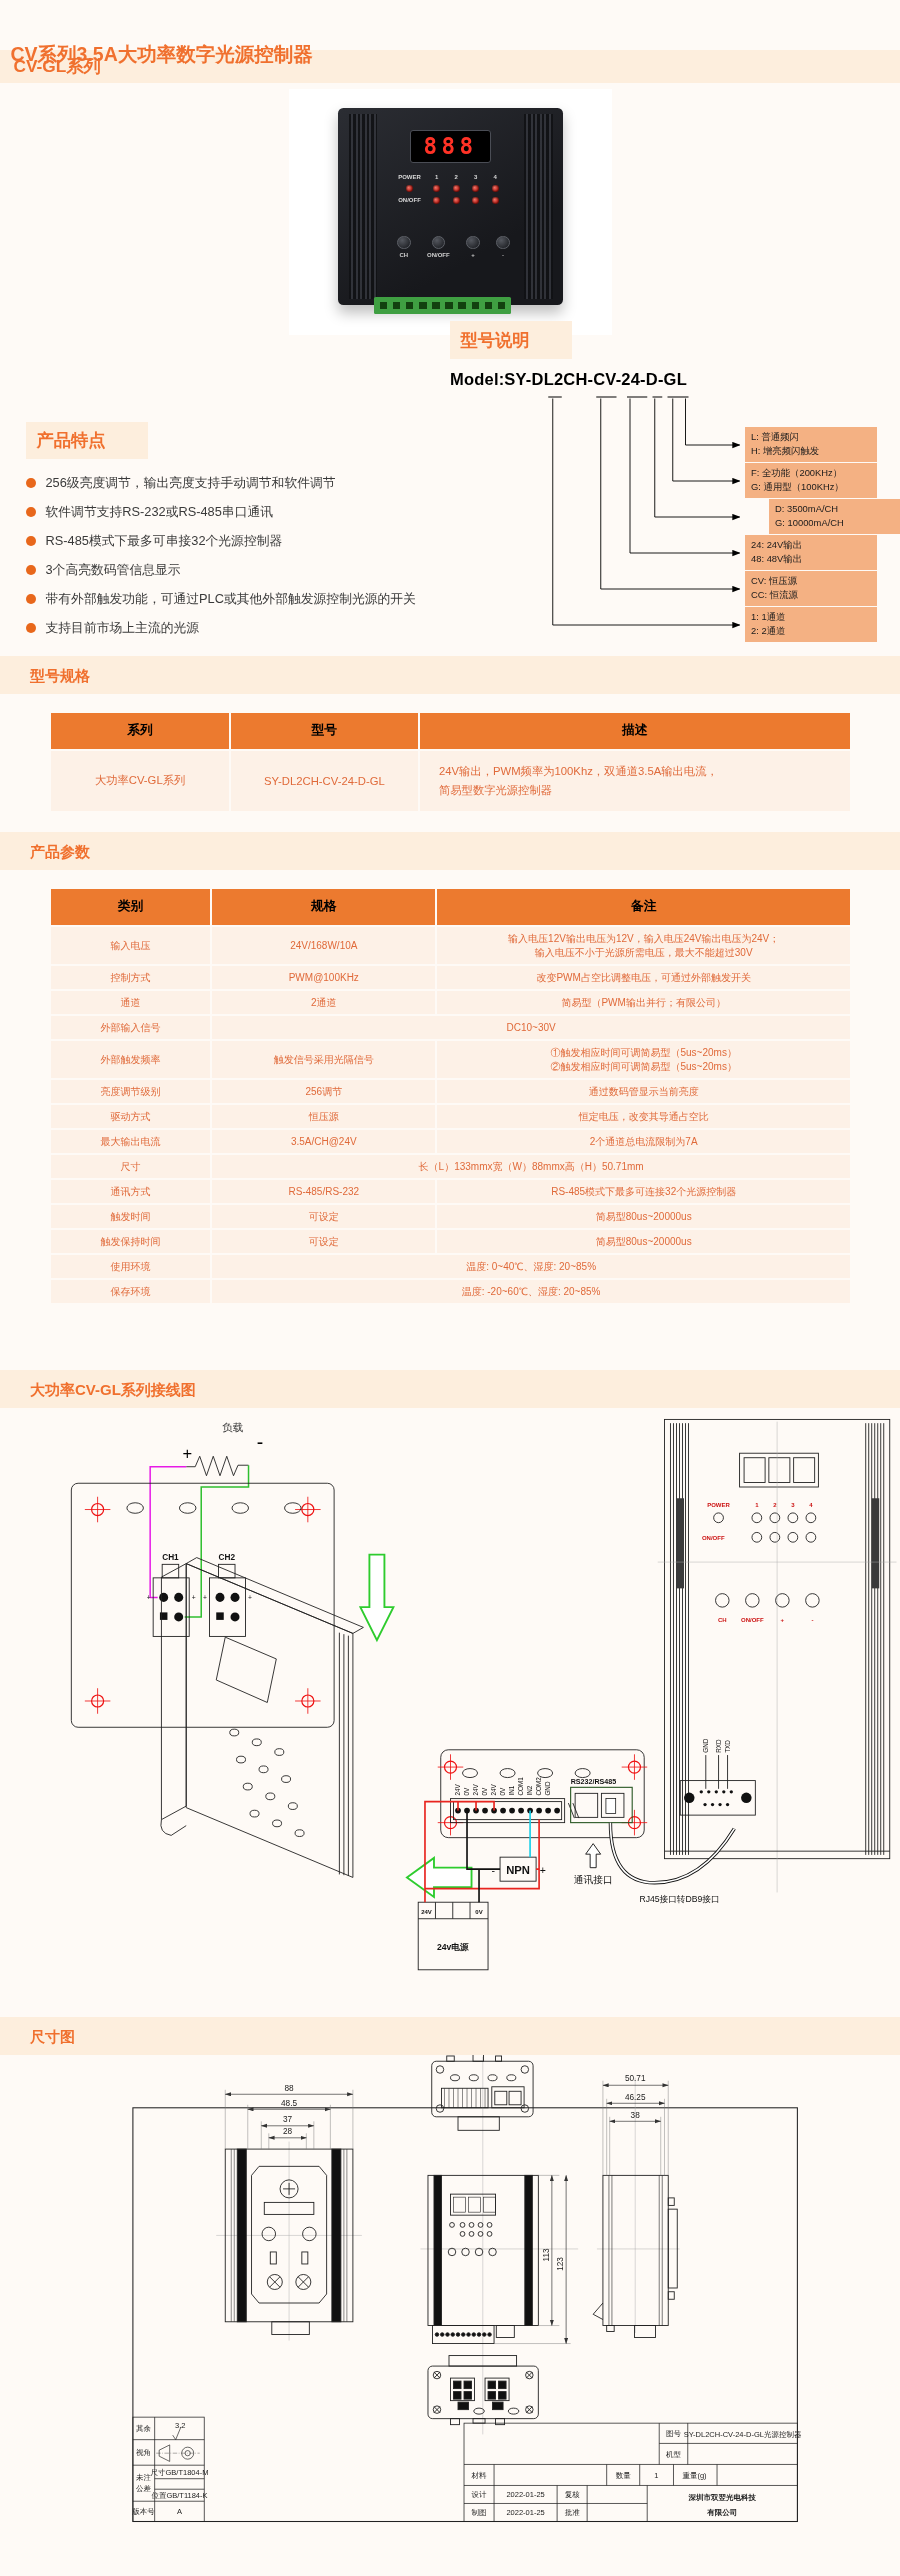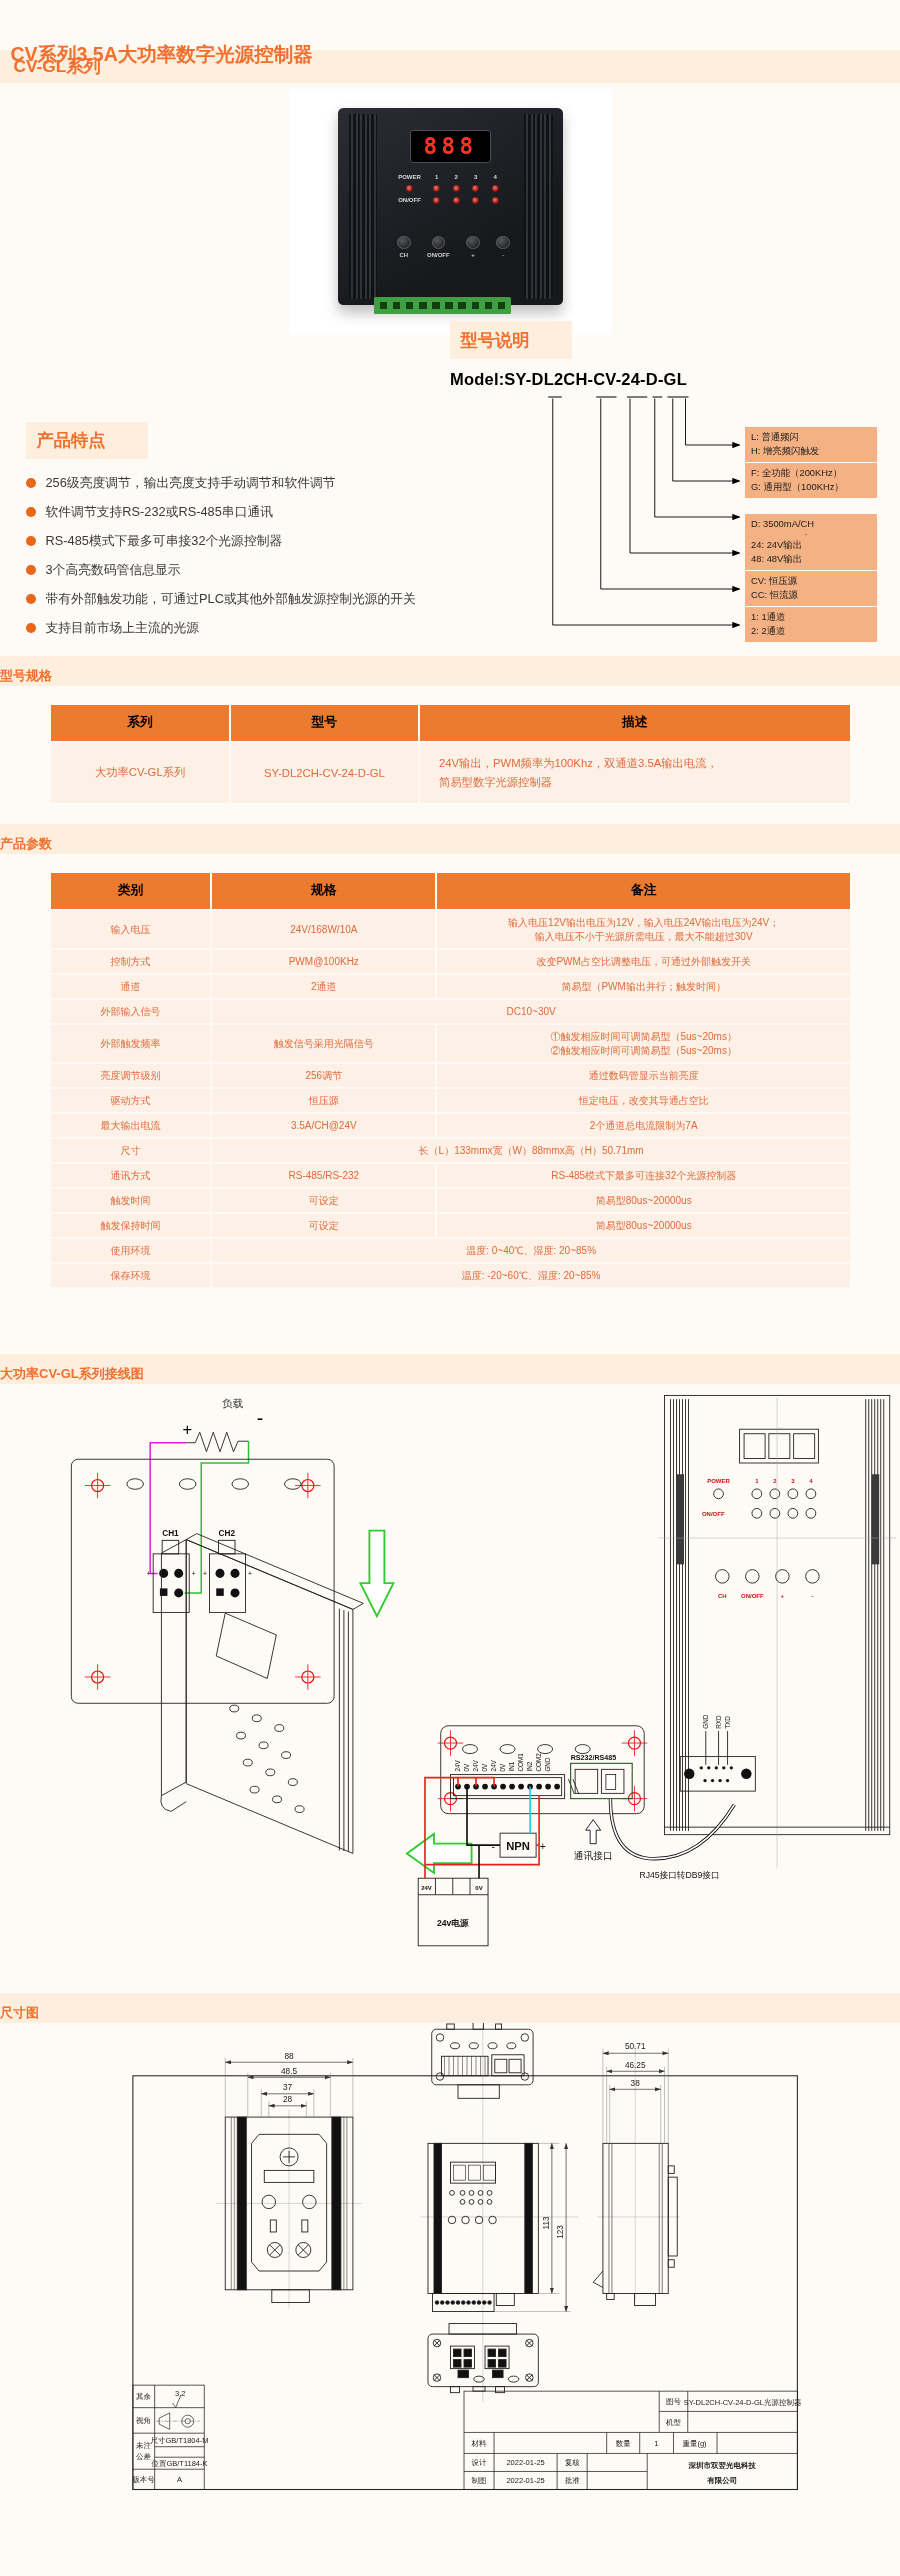--- a/index.html
+++ b/index.html
@@ -32,21 +32,21 @@
   .col-left { width: 424px; }
   .col-right { width: 444px; position: relative; }
   .sec-label { display: inline-block; background: #fdeedd; color: #f0702e; font-weight: bold; font-size: 17.3px; padding: 6.8px 42px 6.8px 10.5px; }
   #features-list { list-style: none; margin: 15px 0 0; padding: 0; }
   #features-list li { position: relative; padding-left: 19.5px; margin: 10.5px 0; font-size: 12.8px; color: #3a3a3a; line-height: 1.45; }
   #features-list li::before { content: ""; position: absolute; left: 0; top: 3.8px; width: 9.8px; height: 9.8px; border-radius: 50%; background: #e8671b; }
   .model-diagram { position: relative; margin-top: 10.5px; height: 279px; }
   .model-code { font-size: 16.5px; font-weight: bold; color: #000; letter-spacing: 0.2px; }
   .model-lines { position: absolute; left: 0; top: 0; }
   .callout { position: absolute; left: 295px; width: 132px; background: #f4b183; color: #1b1b1b; font-size: 9.4px; line-height: 1.55; padding: 3px 6px; }
-  .band { height: 30px; line-height: 39px; background: #fdeedd; color: #f0702e; font-size: 13px; font-weight: bold; }
+  .band { height: 38px; line-height: 39px; background: #fdeedd; color: #f0702e; font-size: 15px; font-weight: bold; padding-left: 30px; }
   .band-spec { margin-top: 7.5px; }
   .band-params { margin-top: 19.5px; }
   .band-wiring { margin-top: 65px; }
   .band-dims { margin-top: 4.5px; }
   table.data { border-collapse: separate; border-spacing: 2.3px; margin: 16.5px auto 0; width: 803px; }
   table.data th { background: #ec7a2f; color: #000000; font-size: 12.8px; font-weight: bold; padding: 9.8px 6px; }
   table.data td { background: #fdf1e7; color: #e06a3a; text-align: center; white-space: pre-line; }
   table.spec td { font-size: 11.3px; padding: 10.5px 9px; }
   table.spec td:last-child { text-align: left; padding-left: 19.5px; line-height: 1.7; }
   table.params td { font-size: 10px; padding: 4.5px 7.5px; line-height: 1.4; }
@@ -159,21 +159,21 @@
       </svg>
       <div id="callouts">
           <div class="callout" style="top: 57px;">
             <div>L: 普通频闪</div>
             <div>H: 增亮频闪触发</div>
           </div>
           <div class="callout" style="top: 93px;">
             <div>F: 全功能（200KHz）</div>
             <div>G: 通用型（100KHz）</div>
           </div>
-          <div class="callout" style="top: 144px;">
+          <div class="callout" style="top: 129px; margin-left: 24px;">
             <div>D: 3500mA/CH</div>
             <div>G: 10000mA/CH</div>
           </div>
           <div class="callout" style="top: 165px;">
             <div>24: 24V输出</div>
             <div>48: 48V输出</div>
           </div>
           <div class="callout" style="top: 201px;">
             <div>CV: 恒压源</div>
             <div>CC: 恒流源</div>
@@ -233,21 +233,21 @@
 输入电压不小于光源所需电压，最大不能超过30V</td>
       </tr>
       <tr>
         <td>控制方式</td>
         <td>PWM@100KHz</td>
         <td>改变PWM占空比调整电压，可通过外部触发开关</td>
       </tr>
       <tr>
         <td>通道</td>
         <td>2通道</td>
-        <td>简易型（PWM输出并行；触发时间）</td>
+        <td>简易型（PWM输出并行；有限公司）</td>
       </tr>
       <tr>
         <td>外部输入信号</td>
         <td colspan="2">DC10~30V</td>
       </tr>
       <tr>
         <td>外部触发频率</td>
         <td>触发信号采用光隔信号</td>
         <td>①触发相应时间可调简易型（5us~20ms）
 ②触发相应时间可调简易型（5us~20ms）</td>

